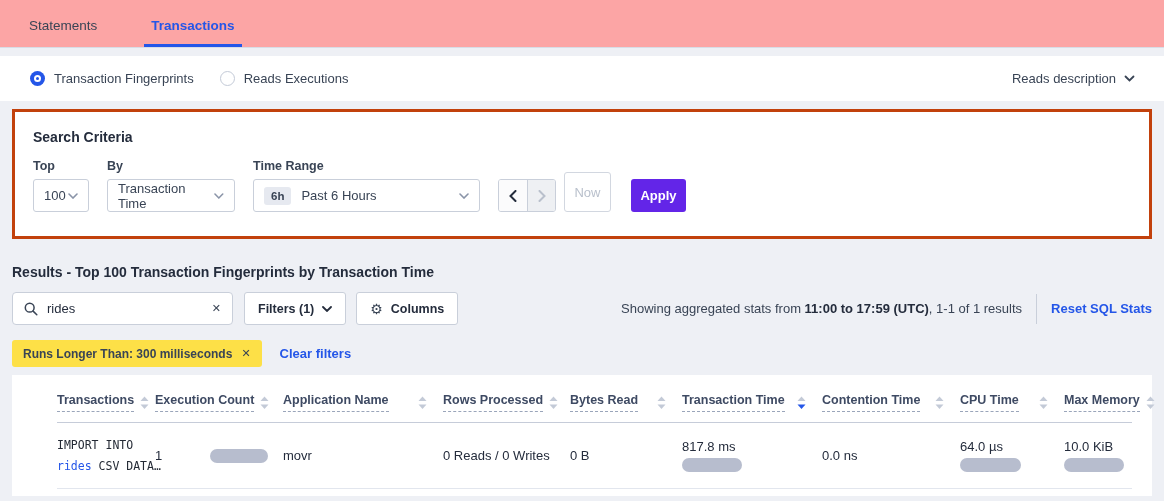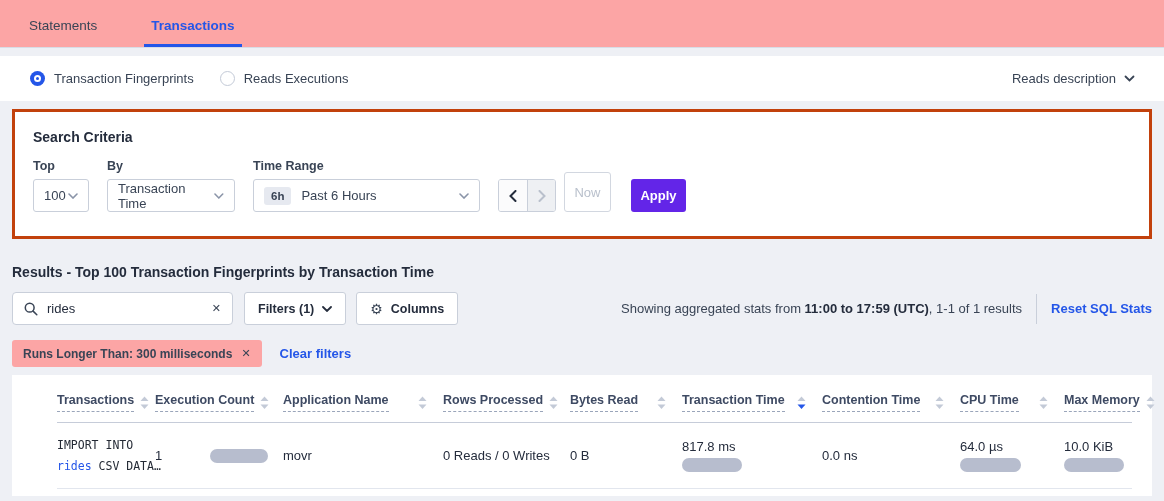--- a/index.html
+++ b/index.html
@@ -66,21 +66,21 @@
   .filters-btn { margin-left:11px; }
   .columns-btn { margin-left:10px; }
   .gear { font-family:"DejaVu Sans", sans-serif; font-size:14px; font-weight:normal; color:#394455; }
   .stats { margin-left:auto; font-size:13px; color:#394455; white-space:pre; }
   .stats b { color:#242c3c; }
   .v-div { width:1px; height:30px; background:#c9cfda; margin:0 14px; }
   .link { color:#2456e8; font-size:13px; font-weight:bold; cursor:pointer; text-decoration:none; }
 
   
   .chip-row { margin:15px 12px 0; display:flex; align-items:center; }
-  .chip { background:#fca5a5; border-radius:3px; height:27px; display:flex; align-items:center;
+  .chip { background:#fde047; border-radius:3px; height:27px; display:flex; align-items:center;
     padding:0 11px; font-size:12px; font-weight:bold; color:#394455; }
   .chip .chip-x { margin-left:9px; font-size:11px; cursor:pointer; font-family:"DejaVu Sans", sans-serif; }
   .clear-link { margin-left:18px; }
 
   
   .table-card { margin:8px 12px 0; background:#fff; height:121px; padding:10px 20px 0 45px; }
   table { width:100%; border-collapse:collapse; table-layout:fixed; }
   th { text-align:left; font-size:12.5px; font-weight:bold; color:#3e4a63;
     padding:8px 0 10px; border-bottom:1px solid #c6ccd9; }
   .th-inner { display:flex; align-items:center; justify-content:space-between; padding-right:16px; }

